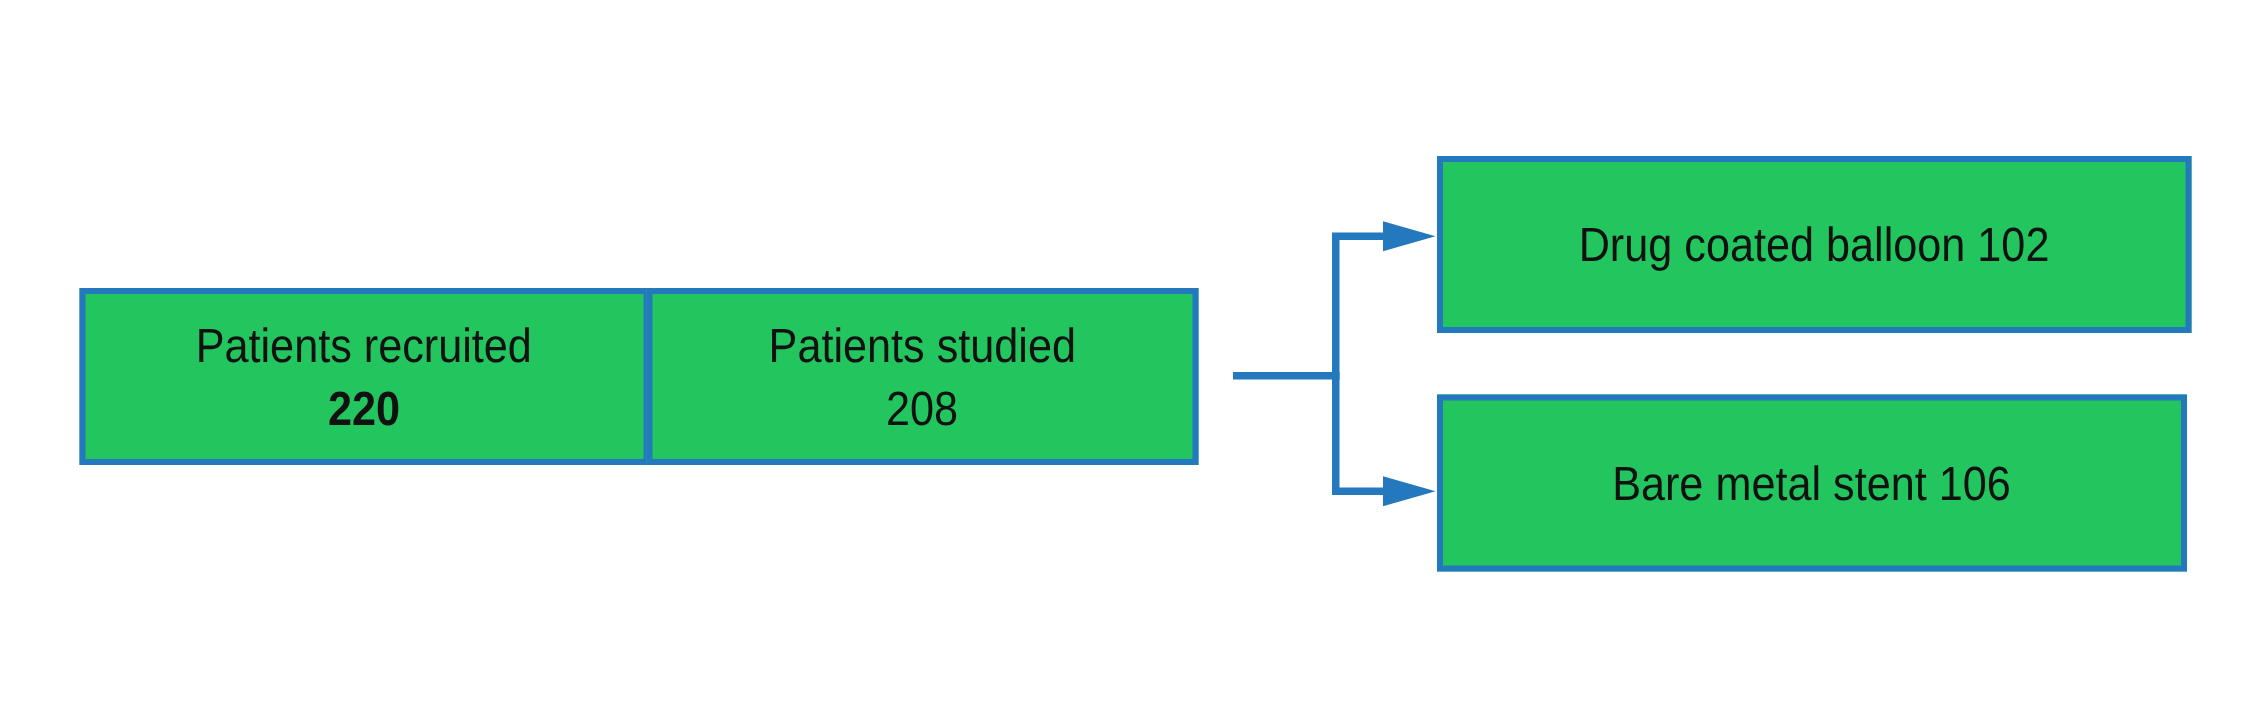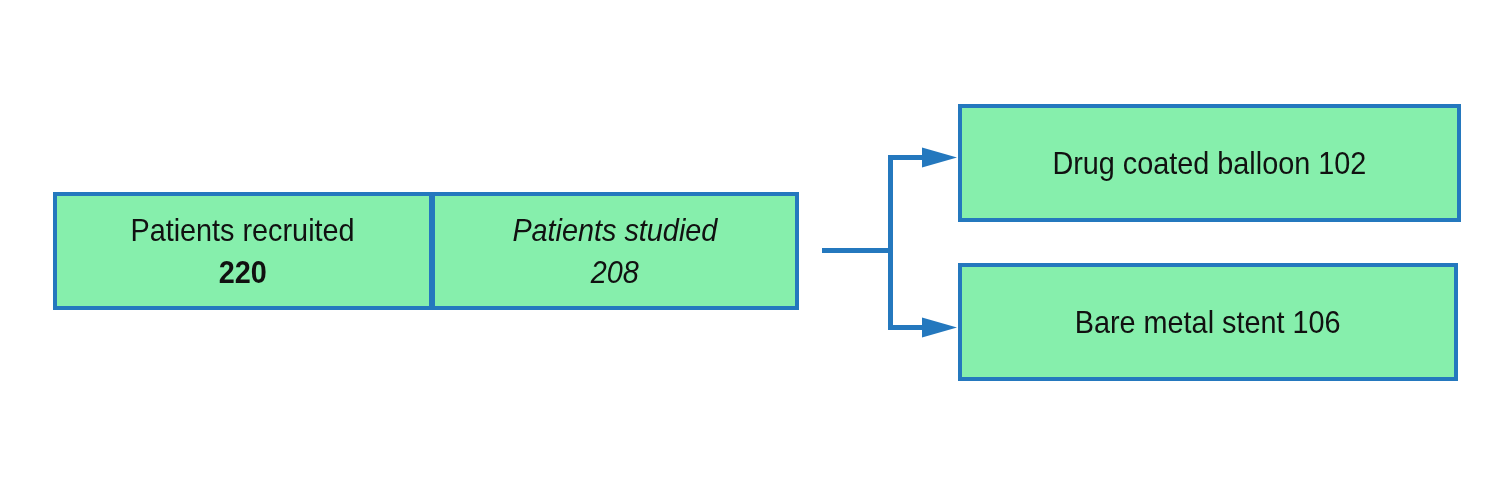--- a/index.html
+++ b/index.html
@@ -13,29 +13,29 @@
     height:482px;
     background:#ffffff;
     font-family:"Liberation Sans", sans-serif;
     color:var(--text);
     overflow:hidden;
   }
   .node{
     position:absolute;
     box-sizing:border-box;
     border:4px solid var(--accent);
-    background:#86efac;
+    background:#22c55e;
     display:flex;
     flex-direction:column;
     align-items:center;
     justify-content:center;
     text-align:center;
   }
   .node-recruited{left:53px;top:192px;width:380px;height:118px;}
-  .node-studied{left:431px;top:192px;width:368px;height:118px;font-style:italic;}
+  .node-studied{left:431px;top:192px;width:368px;height:118px;}
   .node-dcb{left:958px;top:104px;width:503px;height:118px;}
   .node-bms{left:958px;top:263px;width:500px;height:118px;}
   .line{
     display:inline-block;
     font-size:32px;
     line-height:42px;
     white-space:nowrap;
     transform:scaleX(0.9);
     transform-origin:center;
   }

